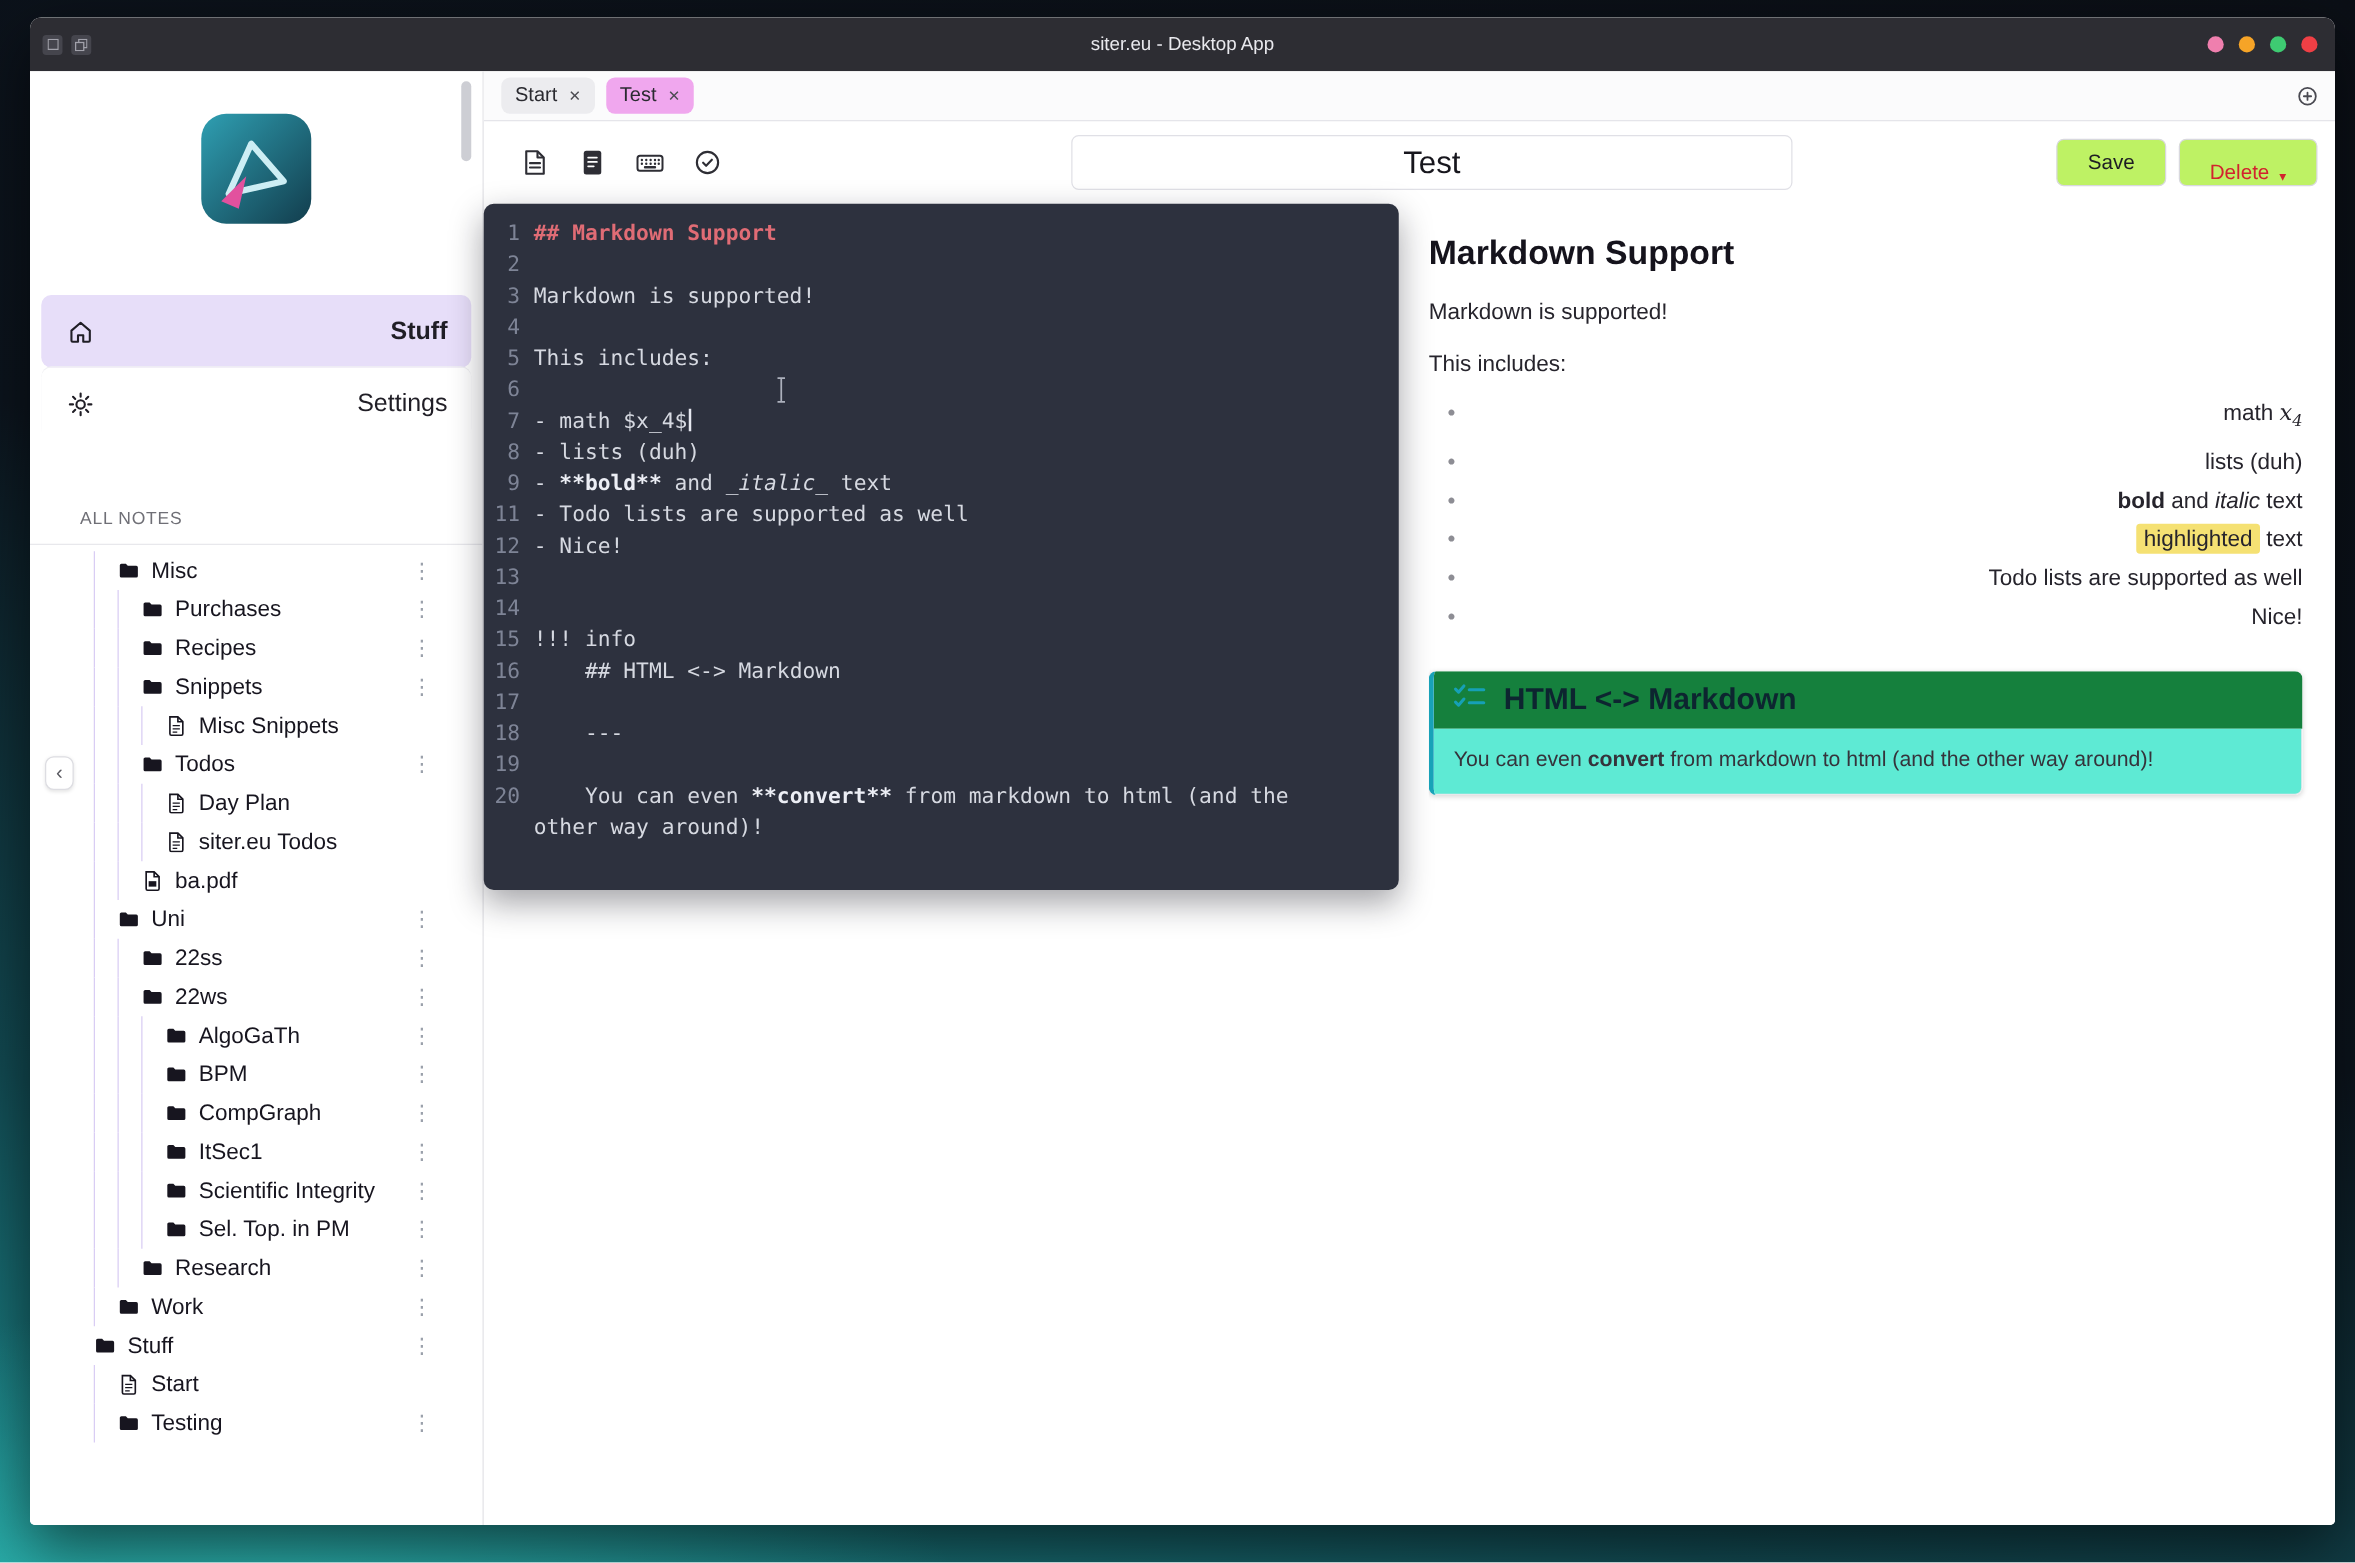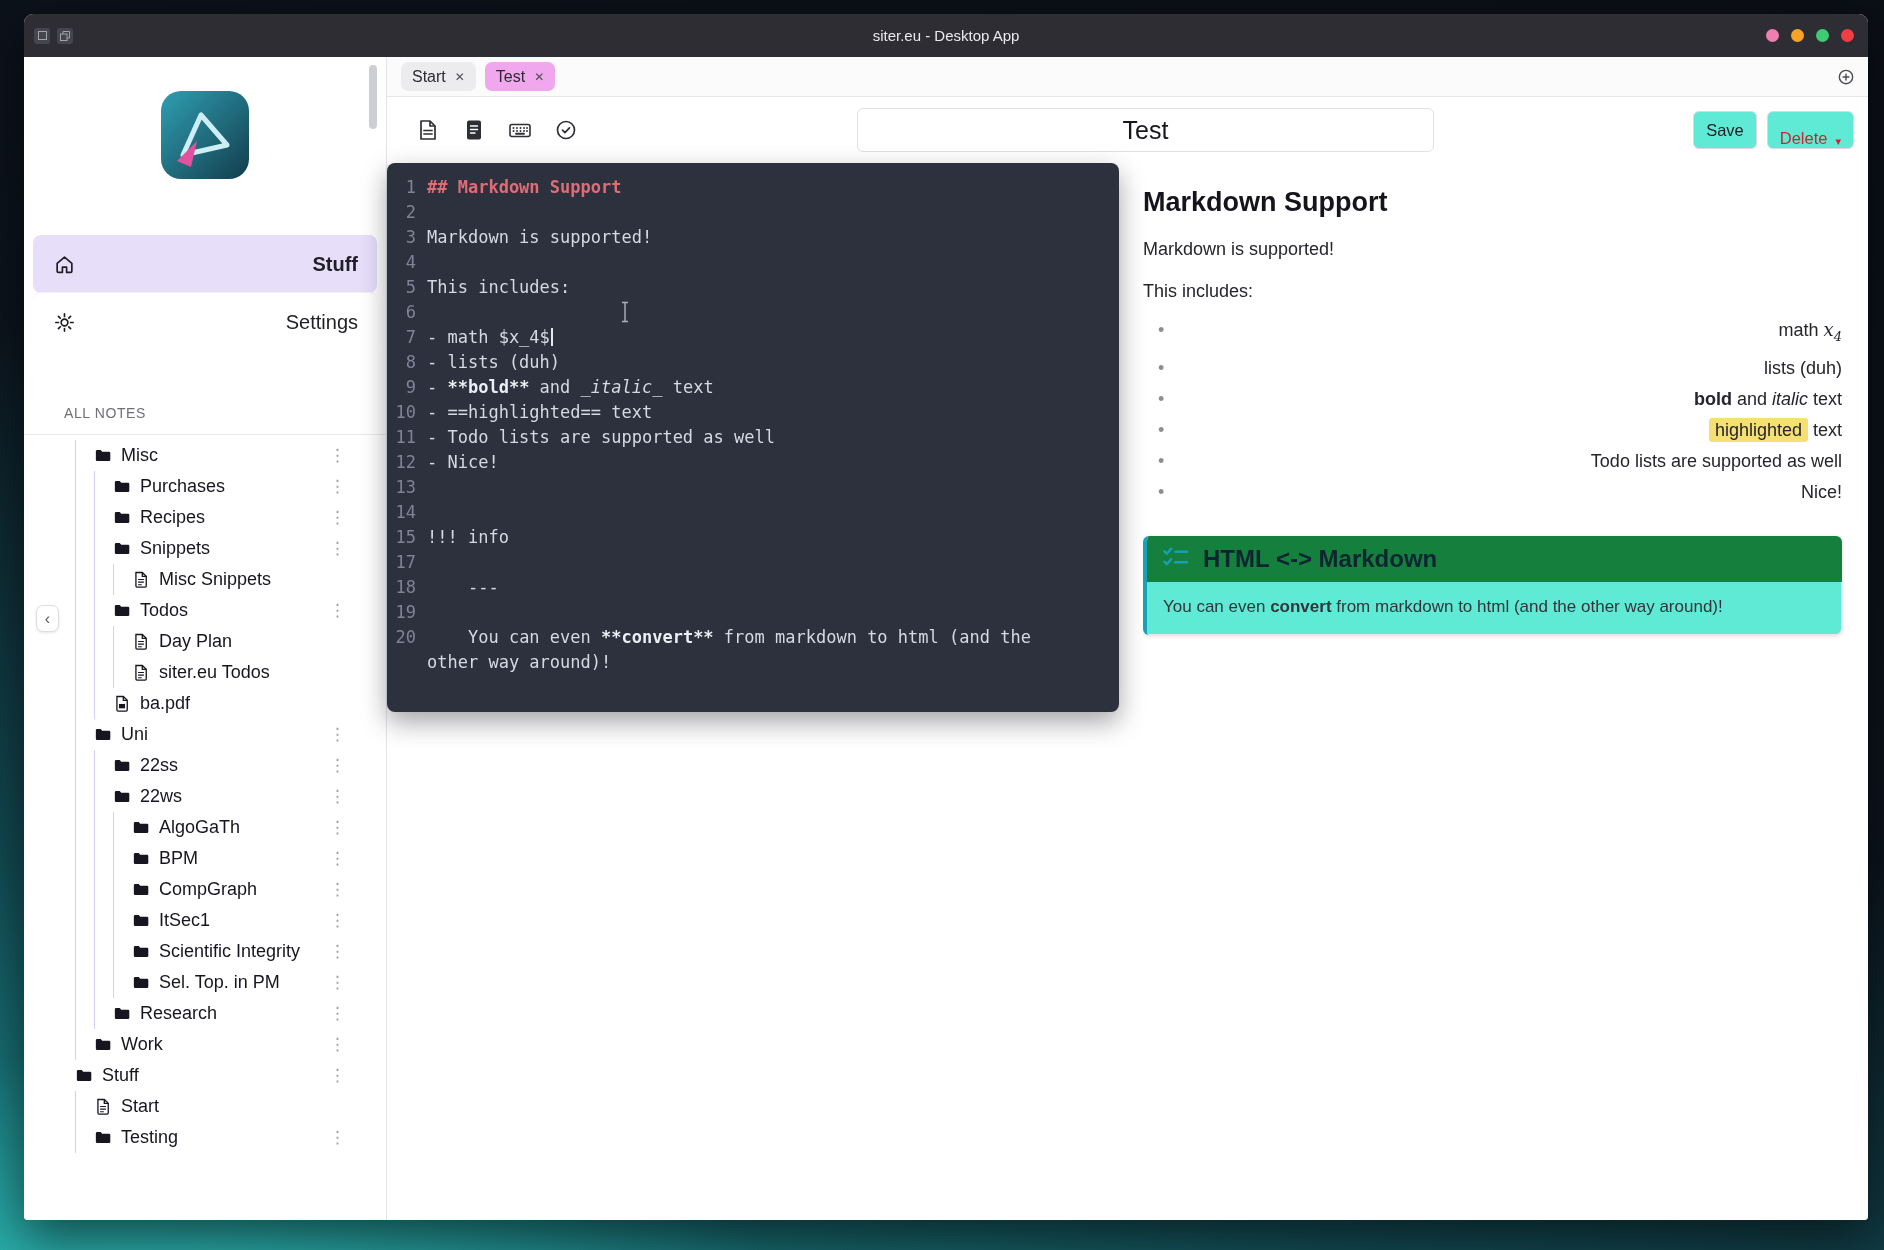--- a/index.html
+++ b/index.html
@@ -68,21 +68,21 @@
 
   .doc { flex:1; min-height:0; display:flex; flex-direction:column; }
   .toolbar { flex:0 0 66px; display:flex; align-items:center; padding-left:22px; position:relative; }
   .tool-btn { width:38px; height:38px; margin-right:8px; border-radius:6px;
     display:flex; align-items:center; justify-content:center; background:transparent; border:none; padding:0; }
   .title-input { position:absolute; left:470px; top:11px; width:577px; height:44px;
     border:1px solid #e0e0e6; border-radius:6px; background:#fff;
     display:flex; align-items:center; justify-content:center;
     font-size:25px; font-weight:500; color:#17161d; }
   .actions { position:absolute; right:14px; top:14px; display:flex; gap:10px; }
-  .btn { height:38px; padding:0 12px; border-radius:6px; background:#5eead4; border:1px solid #d8d8de;
+  .btn { height:38px; padding:0 24px; border-radius:6px; background:#bef264; border:1px solid #d8d8de;
     font-size:16.5px; display:flex; align-items:center; font-family:inherit; cursor:default; }
   .btn.save { color:#1d1d23; }
   .btn.delete { color:#d2232e; gap:8px; font-weight:500;align-items:flex-end; }
   .btn.delete .caret-down { font-size:11px; }
 
   .panes { flex:1; position:relative; min-height:0; }
 
   
   .editor { position:absolute; left:0; top:0; width:732px; height:549px;
     background:#2d313e; border-radius:8px; box-shadow:0 10px 26px rgba(15,15,25,.38);
@@ -543,42 +543,42 @@
                   </div>
                   <div class="eline">
                     <span class="lnum">8</span>
                     <span class="lcode"><span>- lists (duh)</span></span>
                   </div>
                   <div class="eline">
                     <span class="lnum">9</span>
                     <span class="lcode"><span>- </span><span class="seg-b">**bold**</span><span> and </span><span class="seg-i">_italic_</span><span> text</span></span>
                   </div>
                   <div class="eline">
-                    <span class="lnum">10</span>
-                    <span class="lcode"><span>- ==highlighted== text</span></span>
-                  </div>
-                  <div class="eline">
                     <span class="lnum">11</span>
                     <span class="lcode"><span>- Todo lists are supported as well</span></span>
                   </div>
                   <div class="eline">
                     <span class="lnum">12</span>
                     <span class="lcode"><span>- Nice!</span></span>
                   </div>
                   <div class="eline">
                     <span class="lnum">13</span>
                     <span class="lcode"></span>
                   </div>
                   <div class="eline">
                     <span class="lnum">14</span>
                     <span class="lcode"></span>
                   </div>
                   <div class="eline">
                     <span class="lnum">15</span>
                     <span class="lcode"><span>!!! info</span></span>
+                  </div>
+                  <div class="eline">
+                    <span class="lnum">16</span>
+                    <span class="lcode"><span>    ## HTML &lt;-&gt; Markdown</span></span>
                   </div>
                   <div class="eline">
                     <span class="lnum">17</span>
                     <span class="lcode"></span>
                   </div>
                   <div class="eline">
                     <span class="lnum">18</span>
                     <span class="lcode"><span>    ---</span></span>
                   </div>
                   <div class="eline">

